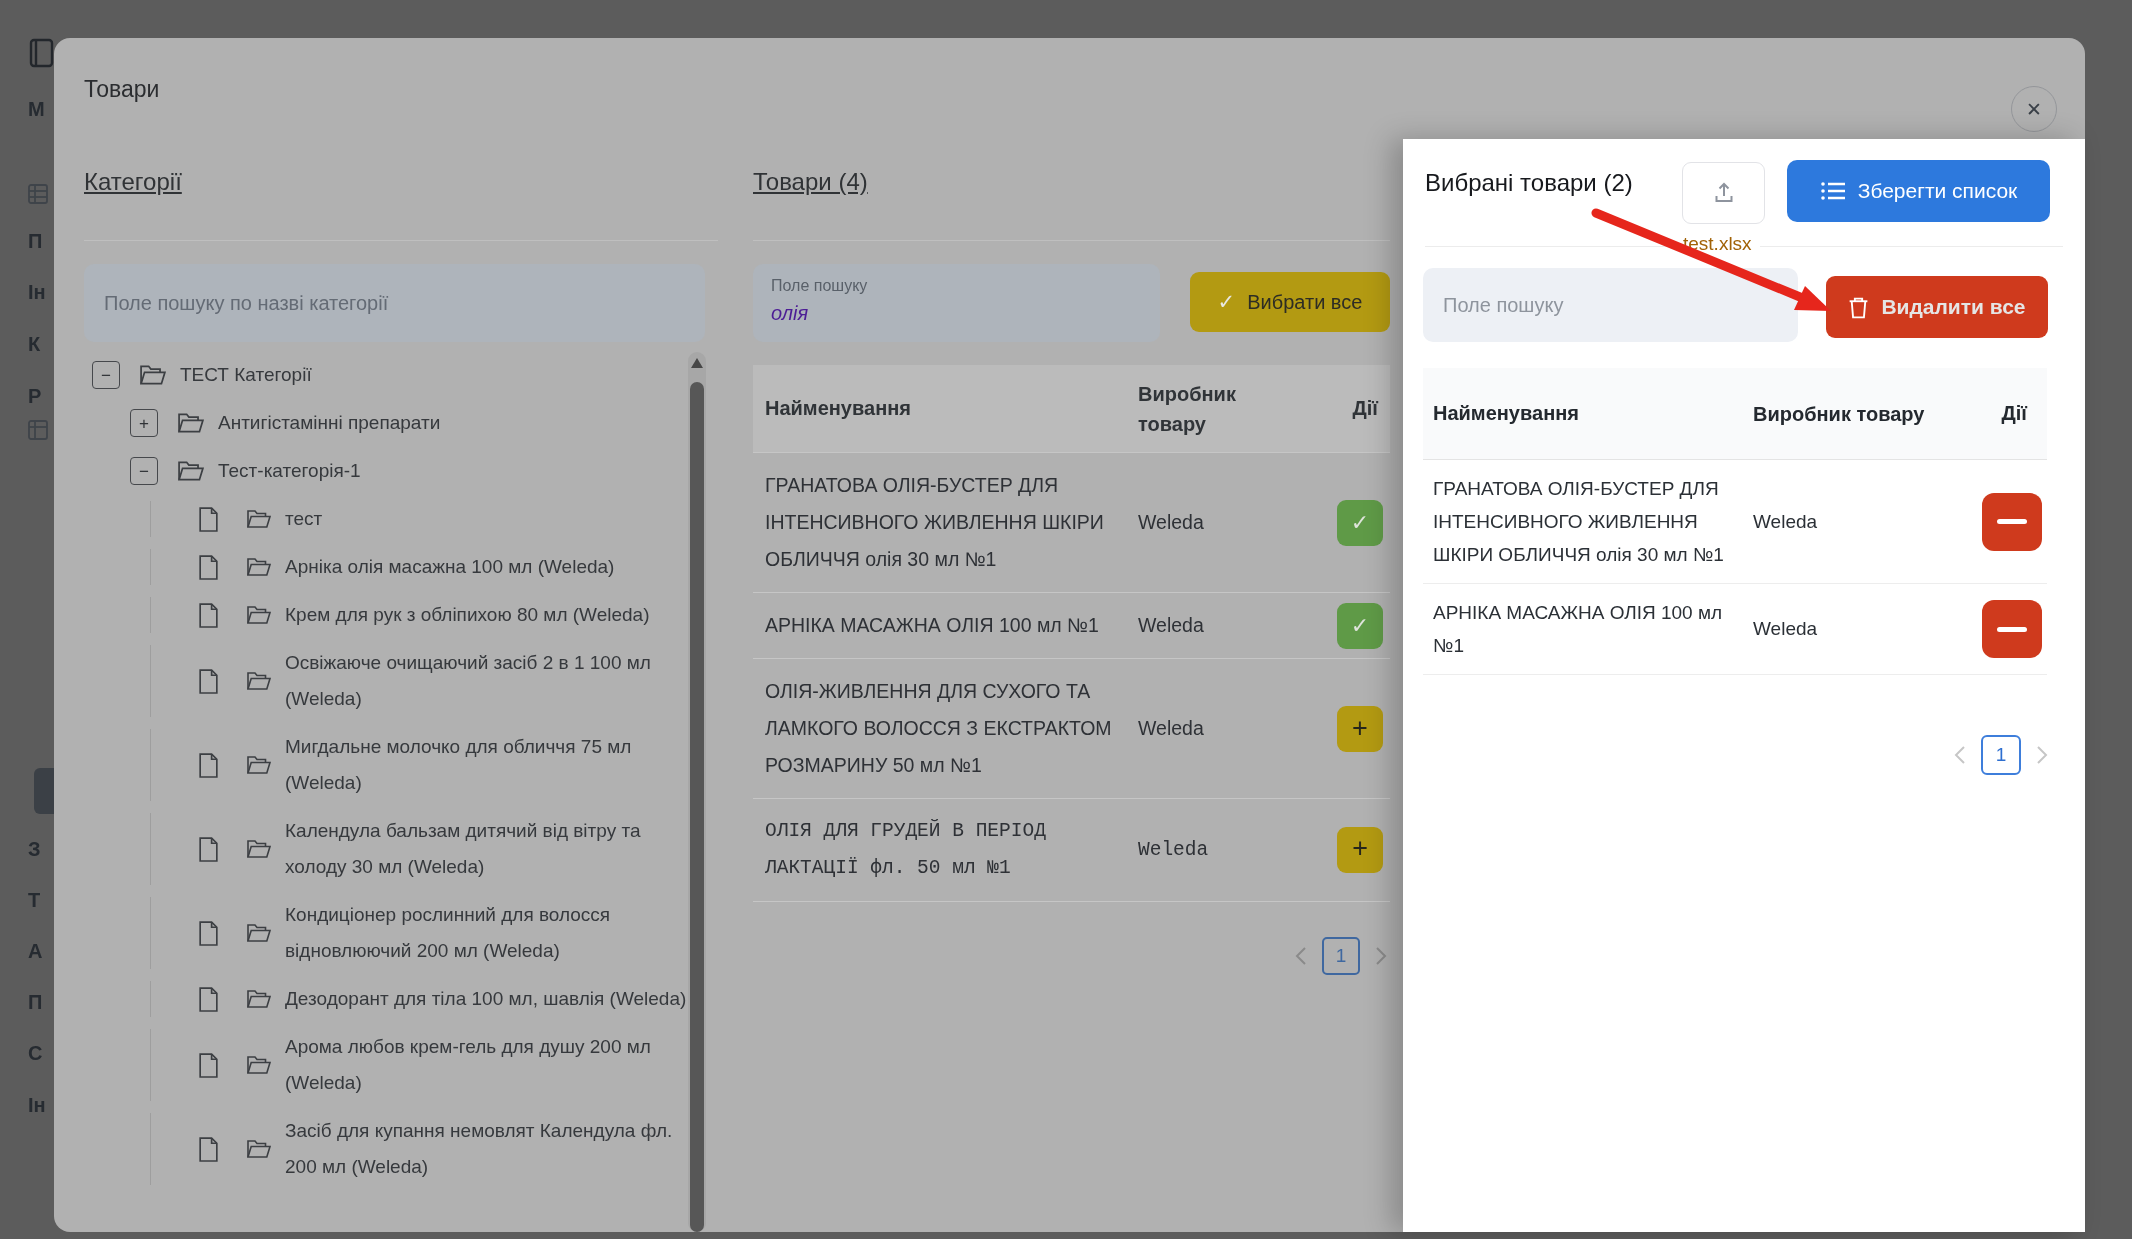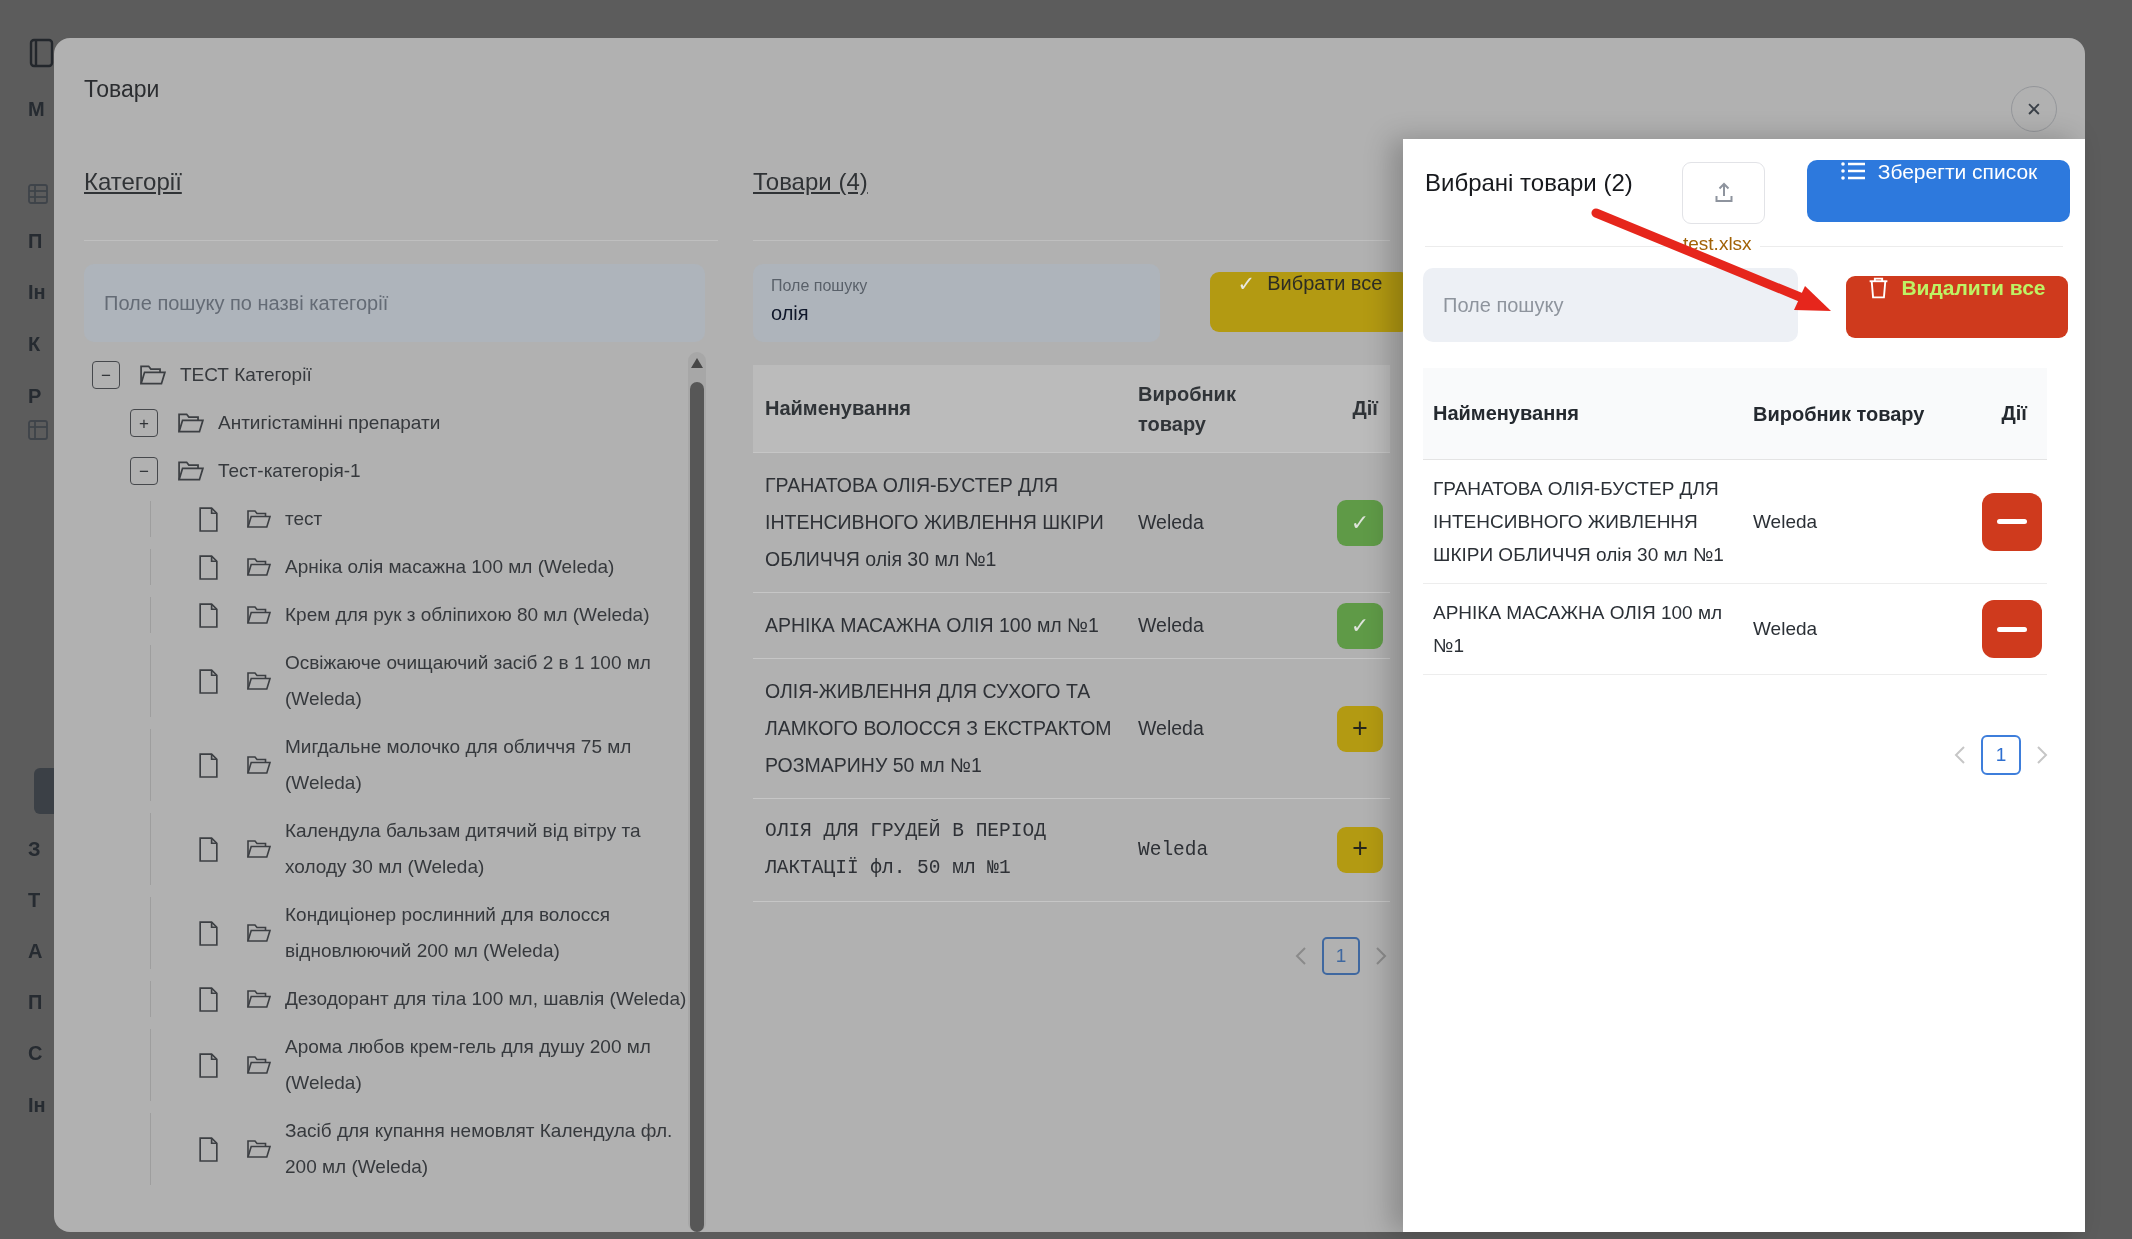--- a/index.html
+++ b/index.html
@@ -33,22 +33,22 @@
   .doc-icon{margin-right:28px;}
   .tlabel{white-space:normal;}
   
   .scroll-track{position:absolute;left:634px;top:314px;width:18px;height:880px;background:#a7a7a7;border-radius:9px;}
   .scroll-up{position:absolute;left:637px;top:320px;width:0;height:0;border-left:6px solid transparent;
              border-right:6px solid transparent;border-bottom:10px solid #474747;}
   .scroll-thumb{position:absolute;left:636px;top:344px;width:14px;height:850px;background:#575757;border-radius:7px;}
   
   .float-field{position:absolute;left:699px;top:226px;width:407px;height:78px;background:#aeb4bb;border-radius:10px;}
   .float-label{position:absolute;left:18px;top:13px;font-size:16px;color:#596069;}
-  .float-value{position:absolute;left:18px;top:38px;font-size:20px;color:#0f172a;}
-  .btn{display:flex;align-items:flex-start;justify-content:center;gap:12px;cursor:pointer;border-radius:9px;margin-left:20px;}
+  .float-value{position:absolute;left:18px;top:38px;font-size:20px;color:#4c1d95;font-style:italic;}
+  .btn{display:flex;align-items:center;justify-content:center;gap:12px;cursor:pointer;border-radius:9px;}
   .select-all{position:absolute;left:1136px;top:234px;width:200px;height:60px;background:#b39a12;
               font-size:20px;font-weight:500;color:#2d2d24;}
   .select-all .chk{color:#e8e8e2;font-size:21px;}
   .mtable{position:absolute;left:699px;top:327px;width:637px;}
   .mtable .thead{display:flex;background:#bbbbbb;height:87px;align-items:center;font-weight:700;font-size:20px;color:#303438;}
   .mtable .row{display:flex;align-items:center;border-top:1px solid #c6c6c6;font-size:19.5px;color:#2e3136;}
   .mtable .row:last-of-type{border-bottom:1px solid #c6c6c6;font-family:Liberation Mono, monospace;}
   .c-name{width:385px;padding:14px 10px 14px 12px;line-height:37px;box-sizing:border-box;}
   .c-man{width:160px;box-sizing:border-box;}
   .c-act{flex:1;display:flex;justify-content:flex-end;padding-right:7px;}
@@ -68,21 +68,21 @@
   .panel-title{position:absolute;left:22px;top:30px;font-size:24px;color:#17191d;}
   .upload-btn{position:absolute;left:279px;top:23px;width:81px;height:60px;background:#fff;
               border:1px solid #e2e3e7;border-radius:9px;display:flex;align-items:center;justify-content:center;cursor:pointer;}
   .save-btn{position:absolute;left:384px;top:21px;width:263px;height:62px;background:#2d79dd;color:#fff;
             font-size:21px;font-weight:500;border-radius:10px;}
   .panel-div{position:absolute;left:22px;right:22px;top:107px;height:1px;background:#ececec;}
   .file-name{position:absolute;left:280px;top:94px;font-size:19px;color:#a16207;background:#fff;padding:0 8px 0 0;}
   .panel-search{position:absolute;left:20px;top:129px;width:335px;height:74px;background:#edf0f5;border:none;
                 border-radius:10px;outline:none;font-family:inherit;font-size:20px;color:#2c3036;padding:0 20px;}
   .panel-search::placeholder{color:#8e949d;opacity:1;}
-  .delete-btn{position:absolute;left:423px;top:137px;width:222px;height:62px;background:#cf3a1d;color:#bef264;
+  .delete-btn{position:absolute;left:423px;top:137px;width:222px;height:62px;background:#cf3a1d;color:#e5e5e5;
               font-size:21px;font-weight:600;}
   .ptable{position:absolute;left:20px;top:229px;width:624px;}
   .ptable .thead{display:flex;background:#f9fafb;height:91px;align-items:center;font-weight:700;font-size:20px;color:#24292f;
                  border-bottom:1px solid #e4e4e4;}
   .ptable .row{display:flex;align-items:center;font-size:19px;color:#2b3036;border-bottom:1px solid #ededed;}
   .p-name{width:330px;padding:12px 10px 12px 10px;line-height:33px;box-sizing:border-box;}
   .p-man{width:205px;box-sizing:border-box;}
   .p-act{flex:1;display:flex;justify-content:flex-end;padding-right:5px;}
   .thead .p-man{line-height:30px;}
   .minus-btn{width:60px;height:58px;border-radius:12px;background:#cf3a1d;display:flex;align-items:center;

